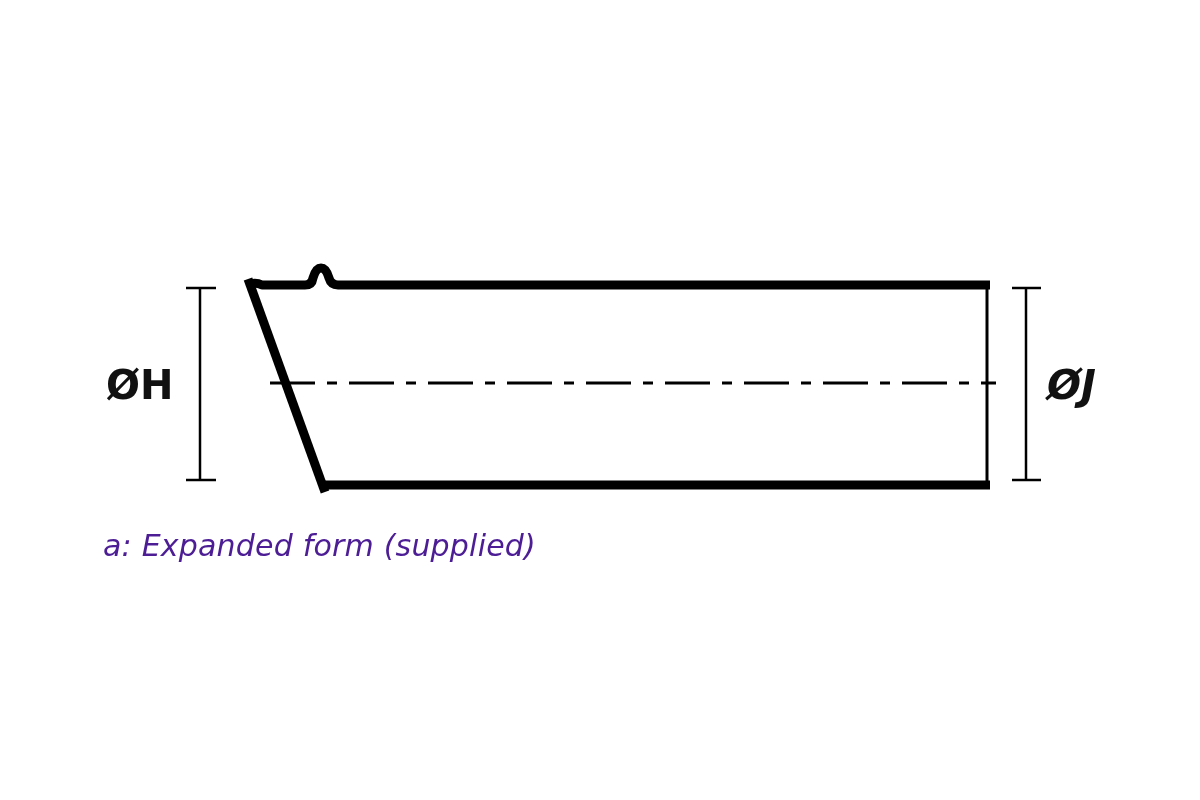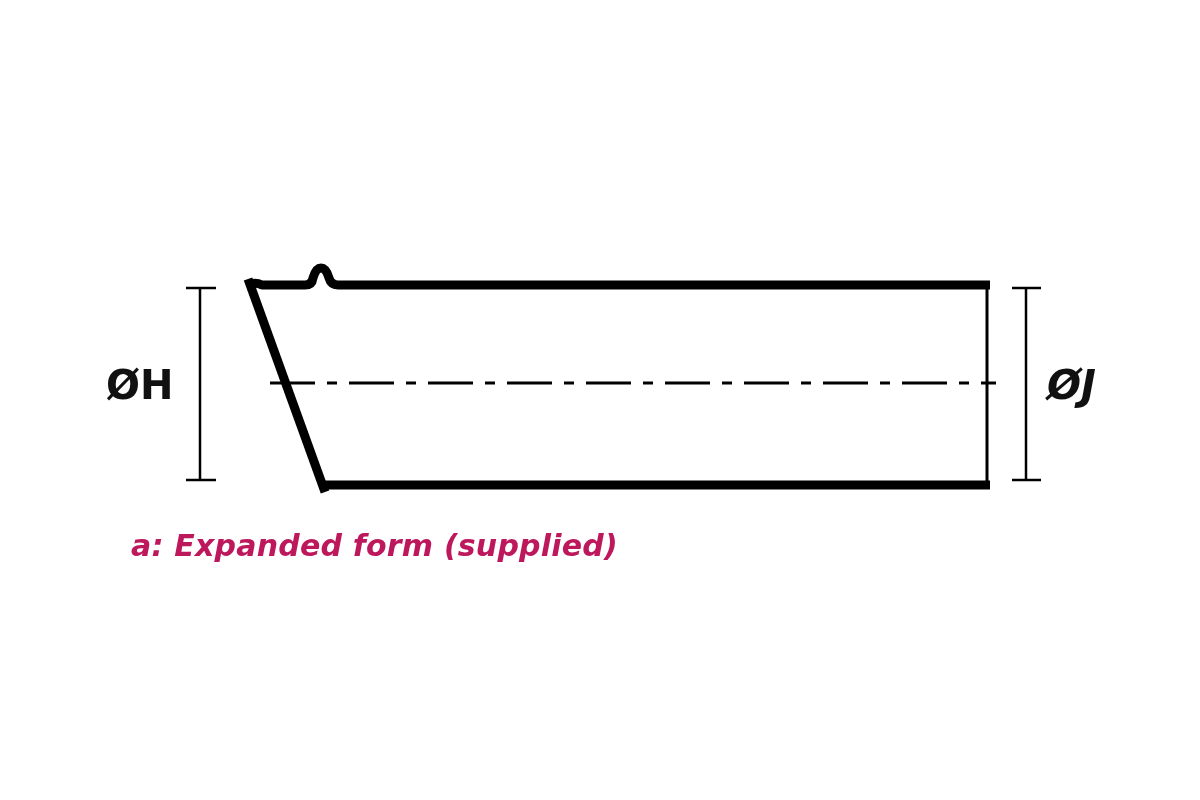--- a/index.html
+++ b/index.html
@@ -12,25 +12,24 @@
       font-weight: 600;
       color: #111111;
       line-height: 1;
     }
     .caption {
       position: absolute;
       left: 103px;
       top: 528px;
       font-family: "DejaVu Sans", sans-serif;
       font-style: italic;
-      font-weight: 700;
+      font-weight: 400;
       font-size: 30px;
-      color: #be185d;
+      color: #4c1d95;
       letter-spacing: 0.2px;
-      margin-left: 28px;
     }
   </style>
 </head>
 <body>
 
 <div id="canvas">
   <svg width="1200" height="800" viewBox="0 0 1200 800">
 
     <g fill="none" stroke="#000" stroke-linejoin="round" stroke-linecap="butt">
 

